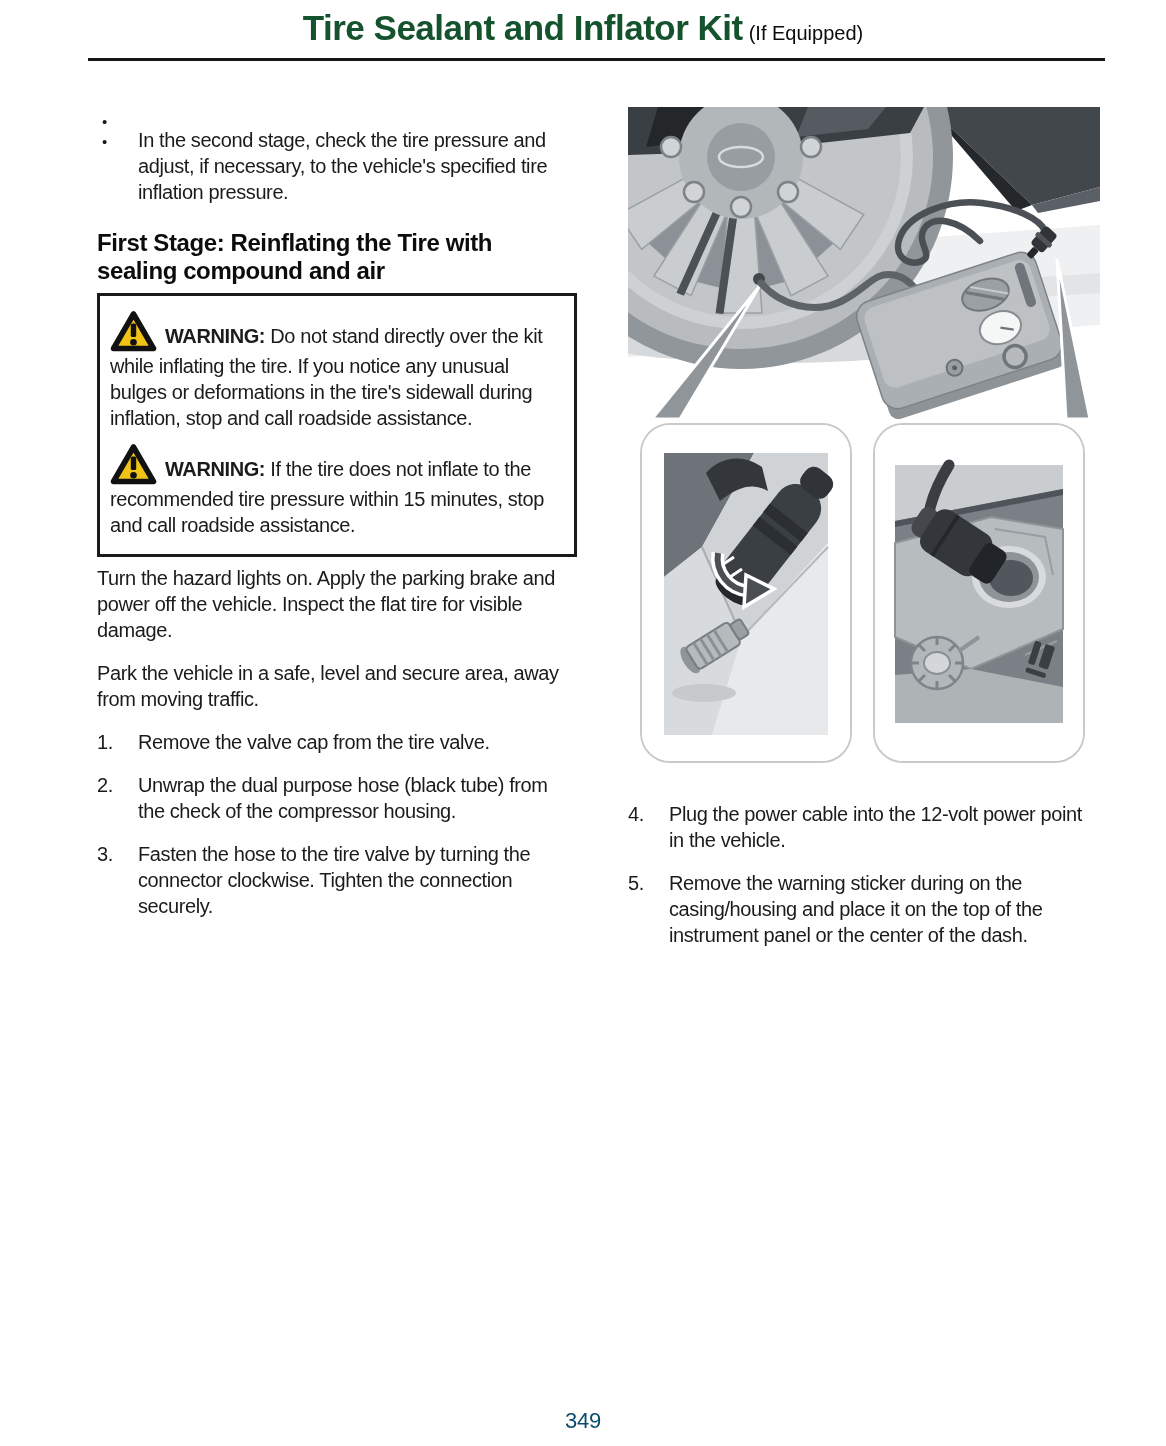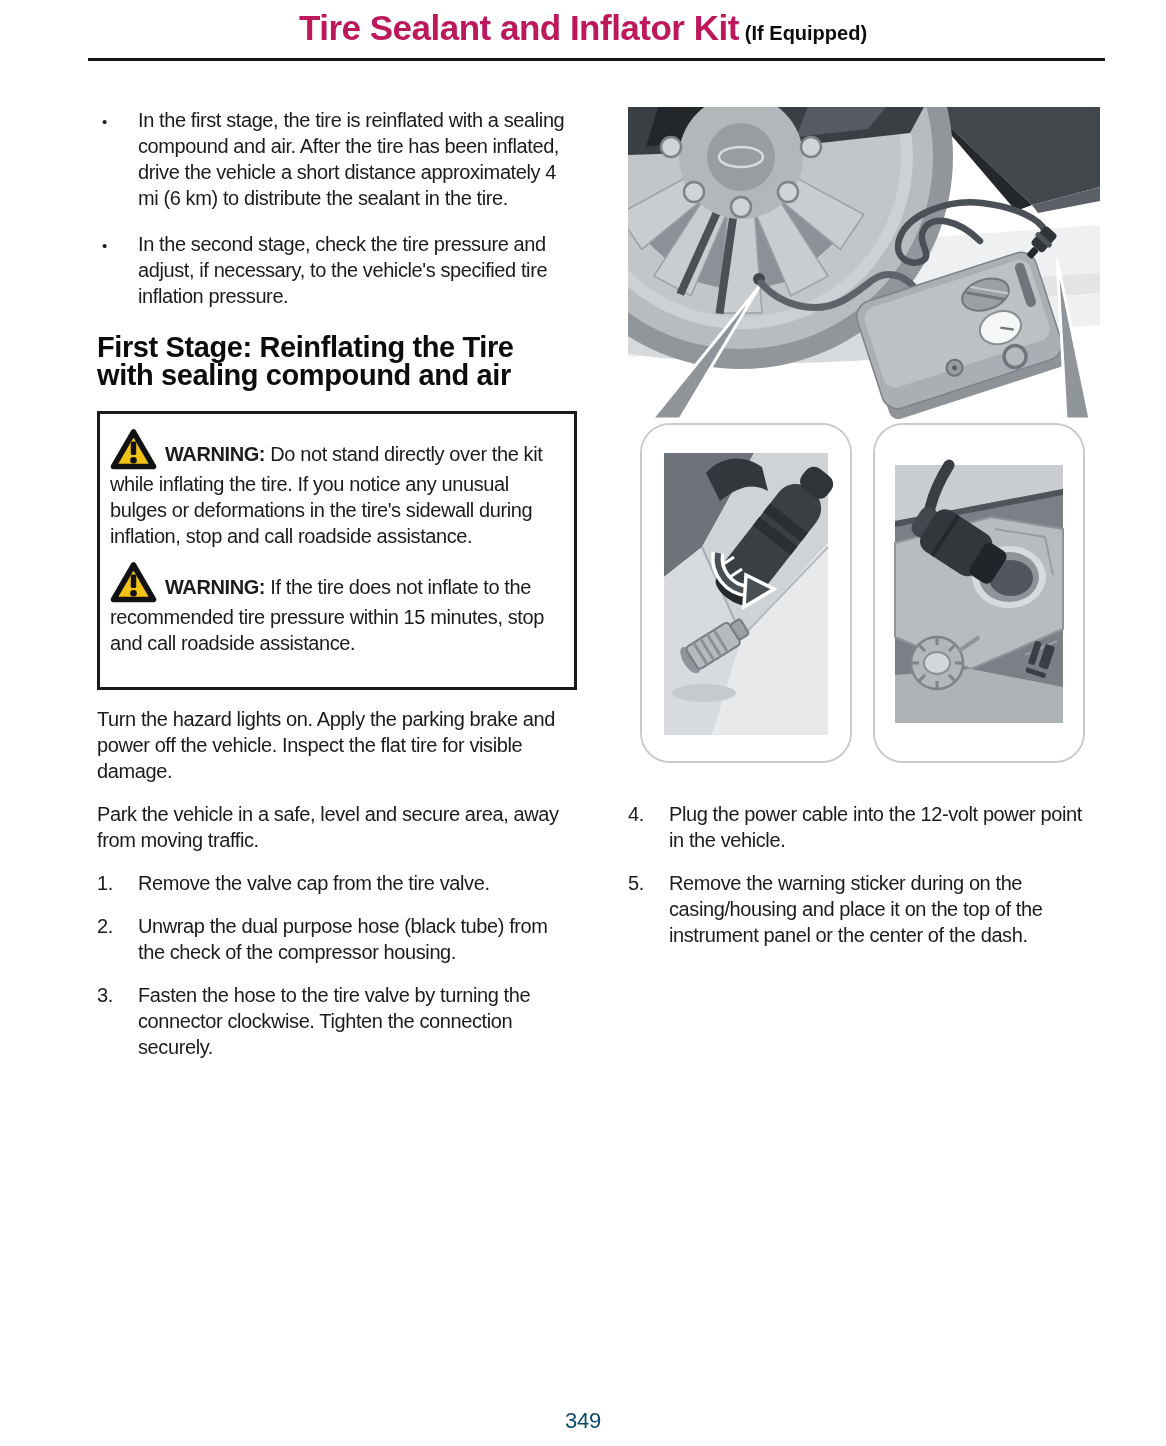--- a/index.html
+++ b/index.html
@@ -5,24 +5,24 @@
   * { margin:0; padding:0; box-sizing:border-box; }
   html,body { background:#ffffff; }
   body {
     width:1166px; height:1446px; position:relative; margin:0 auto;
     font-family:"Liberation Sans", sans-serif;
     color:#1b1b1b; overflow:hidden;
   }
   
   .header { text-align:center; padding-top:8px; }
   .title-main {
-    font-size:35px; font-weight:bold; letter-spacing:-0.5px; color:#be185d;
+    font-size:35px; font-weight:bold; letter-spacing:-0.5px; color:#14532d;
   }
   .title-suffix {
-    font-size:20px; font-weight:bold; color:#0c0c0c; margin-left:6px;
+    font-size:20px; font-weight:normal; color:#0c0c0c; margin-left:6px;
   }
   .rule {
     border:none; border-top:3px solid #161616;
     margin:10px 61px 0 88px;
   }
   
   .columns {
     display:flex; margin-top:46px; padding-left:97px;
   }
   .col-left  { width:480px; margin-right:51px; }
@@ -30,26 +30,26 @@
 
   .body-text { font-size:20px; line-height:26px; letter-spacing:-0.4px; }
 
   
   .bullet-item { position:relative; padding-left:41px; margin-bottom:20px; }
   .bullet-marker {
     position:absolute; left:5px; top:2px; font-size:15px; color:#1b1b1b;
   }
   
   .section-heading {
-    font-size:29px; line-height:28px; font-weight:bold; color:#0c0c0c;
-    letter-spacing:-0.4px; margin:24px 0 22px 0; max-width:468px;
+    font-size:24px; line-height:28px; font-weight:bold; color:#0c0c0c;
+    letter-spacing:-0.4px; margin:24px 0 8px 0; max-width:468px;
   }
   
   .warning-box {
-    border:3px solid #1a1a1a; padding:12px 10px 31px 10px; margin-bottom:16px;
+    border:3px solid #1a1a1a; padding:12px 10px 16px 10px; margin-bottom:8px;
   }
   .warning-item { margin-top:2px; }
   .warning-item + .warning-item { margin-top:12px; }
   .warn-icon { vertical-align:-10px; margin-right:8px; }
   .warning-label { font-weight:bold; }
   
   .para { margin-bottom:17px; }
   
   .step { display:flex; margin-bottom:17px; }
   .step-num { flex:0 0 41px; }
@@ -79,21 +79,20 @@
   <span class="title-main">Tire Sealant and Inflator Kit</span><span class="title-suffix">(If Equipped)</span>
   <hr class="rule">
 </div>
 
 <div class="columns">
 
   <div class="col-left body-text">
 
     <div class="bullet-item">
       <span class="bullet-marker">•</span>
-      <span>In the first stage, the tire is reinflated with a sealing compound and air. After the tire has been inflated, drive the vehicle a short distance approximately 4 mi (6 km) to distribute the sealant in the tire.</span>
     </div>
     <div class="bullet-item">
       <span class="bullet-marker">•</span>
       <span>In the second stage, check the tire pressure and adjust, if necessary, to the vehicle's specified tire inflation pressure.</span>
     </div>
 
     <h2 class="section-heading">First Stage: Reinflating the Tire with sealing compound and air</h2>
 
     <div class="warning-box">
       <p class="warning-item">

